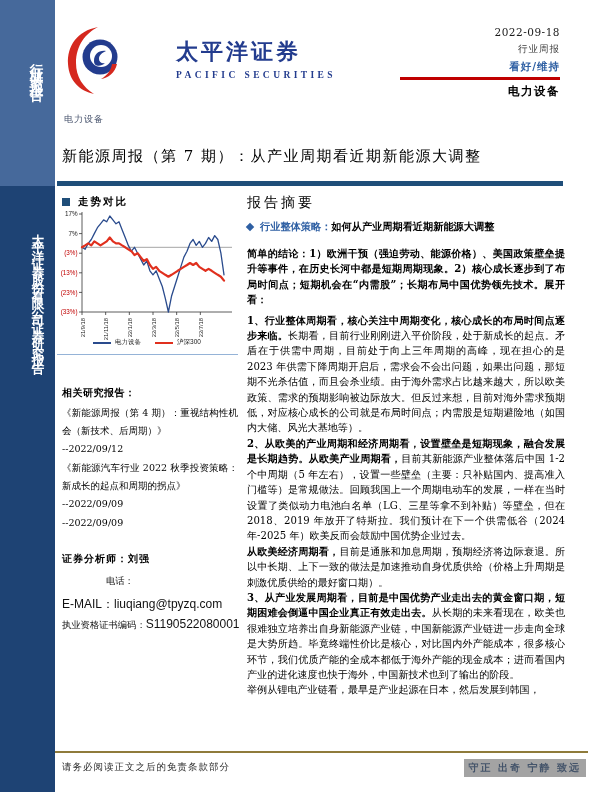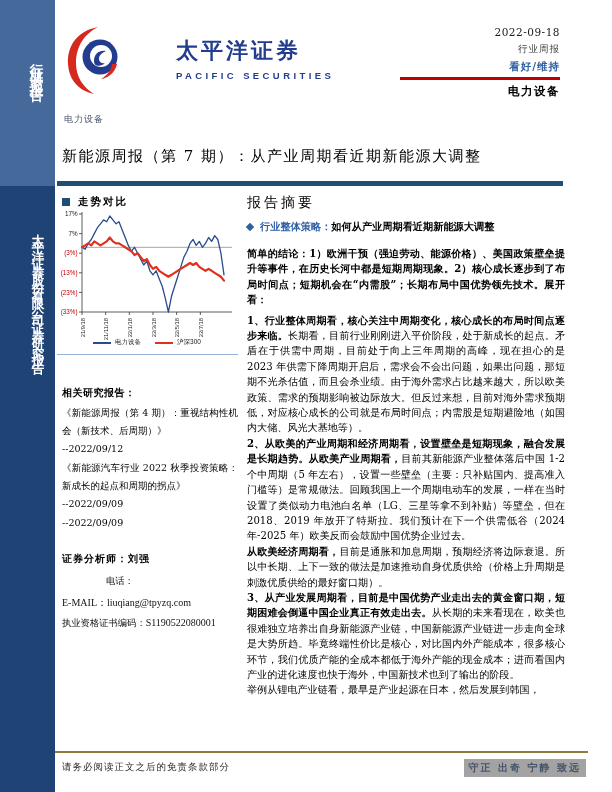--- a/index.html
+++ b/index.html
@@ -10,21 +10,21 @@
   .sidebar-top{position:absolute;left:0;top:0;width:55px;height:186px;background:#46699B;}
   .sidebar-bottom{position:absolute;left:0;top:186px;width:55px;height:606px;background:#1E4374;}
   .vtext{writing-mode:vertical-rl;color:#fff;font-weight:600;margin:0 auto;display:block;text-align:left;}
   .vt-top{font-size:13.5px;letter-spacing:5px;padding-top:52px;padding-left:19px;}
   .vt-bottom{font-size:12.5px;letter-spacing:8px;padding-top:38px;padding-left:20px;}
 
   
   .logo-wrap{position:absolute;left:64px;top:24px;display:flex;align-items:center;gap:42px;}
   .logo-texts{margin-left:6px;}
   .logo-cn{font-size:22px;font-weight:bold;color:#233C8E;letter-spacing:3px;line-height:1.1;font-family:"DejaVu Sans","Liberation Sans",sans-serif;}
-  .logo-en{font-size:9.5px;font-weight:bold;color:#233C8E;letter-spacing:3.4px;margin-top:6px;font-family:Liberation Sans, sans-serif;}
+  .logo-en{font-size:9.5px;font-weight:bold;color:#233C8E;letter-spacing:3.4px;margin-top:6px;font-family:Liberation Serif, serif;}
   .sector-tag{position:absolute;left:64px;top:113px;font-size:9px;color:#44506A;letter-spacing:1px;}
 
   
   .header-right{position:absolute;left:400px;top:26px;width:160px;text-align:right;}
   .hr-date{font-size:10.5px;color:#1a1a1a;letter-spacing:0.5px;}
   .hr-type{font-size:9.5px;color:#3d3d3d;margin-top:5px;letter-spacing:1px;}
   .hr-rating{font-size:10.5px;color:#2E5FA3;font-weight:bold;margin-top:4px;letter-spacing:1px;}
   .hr-rule{height:2.5px;background:#C00000;margin-top:3px;}
   .hr-industry{font-size:11.5px;color:#000;font-weight:bold;margin-top:4px;letter-spacing:1.5px;}
 
@@ -44,21 +44,21 @@
   .section-divider{position:absolute;left:57px;top:354px;width:181px;height:1px;background:#95B3D7;}
 
   .related-header{position:absolute;left:62px;top:386px;font-size:10px;font-weight:bold;color:#000;letter-spacing:0.5px;}
   .related-list{position:absolute;left:62px;top:404px;width:176px;font-size:9.5px;line-height:18px;color:#000;text-align:justify;}
   .report-item{margin-bottom:1px;}
   .analyst-row{position:absolute;left:62px;top:552px;font-size:10px;color:#000;}
   .analyst-row .lbl,.analyst-row .val{font-weight:bold;letter-spacing:1px;}
   .phone-row{position:absolute;left:62px;top:575px;font-size:9.3px;color:#111;padding-left:44px;}
   .email-row{position:absolute;left:62px;top:596px;font-size:9.3px;color:#111;}
   .license-row{position:absolute;left:62px;top:617px;font-size:9.3px;color:#111;}
-  .sansval{font-family:Liberation Serif, serif;font-size:10px;}
+  .sansval{font-family:Liberation Sans, sans-serif;font-size:12px;}
 
   
   .summary-header{position:absolute;left:247px;top:194px;font-size:14px;font-weight:normal;letter-spacing:3px;color:#000;text-align:right;}
   .strategy-bullet{position:absolute;left:247px;top:220px;width:318px;display:flex;align-items:center;}
   .diamond{width:6px;height:6px;background:#2E5FA3;transform:rotate(45deg);margin-right:7px;flex:0 0 auto;}
   .strategy-label{color:#2E5FA3;font-weight:bold;font-size:10.2px;}
   .strategy-text{color:#000;font-weight:bold;font-size:10.2px;}
   .summary-paragraphs{position:absolute;left:247px;top:246px;width:318px;font-size:10.1px;line-height:15.4px;color:#000;text-align:justify;}
   .summary-paragraphs p{margin:0;}
   .summary-paragraphs p:first-child{margin-bottom:5px;}

